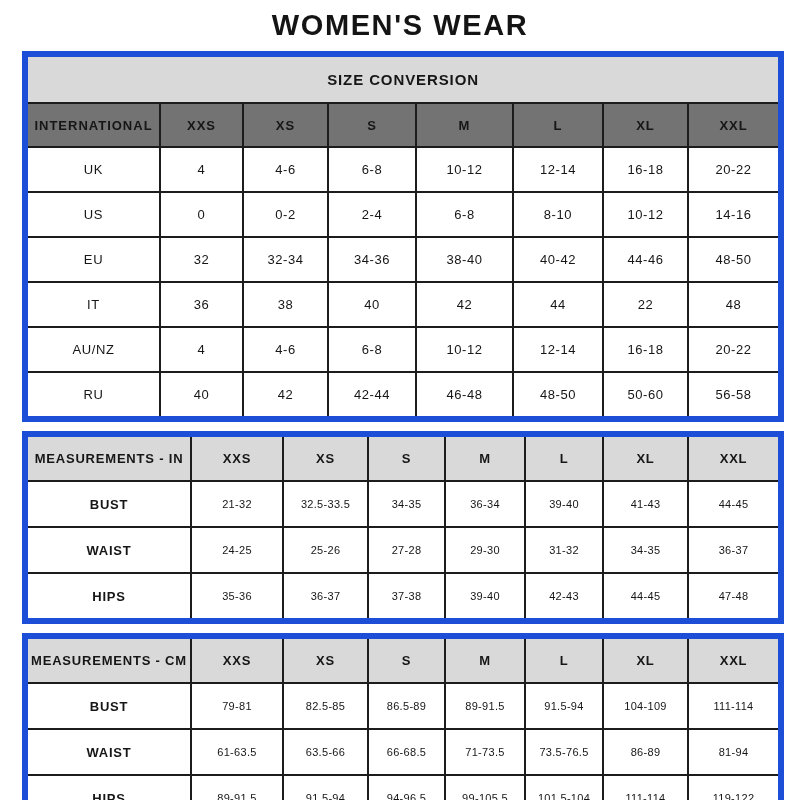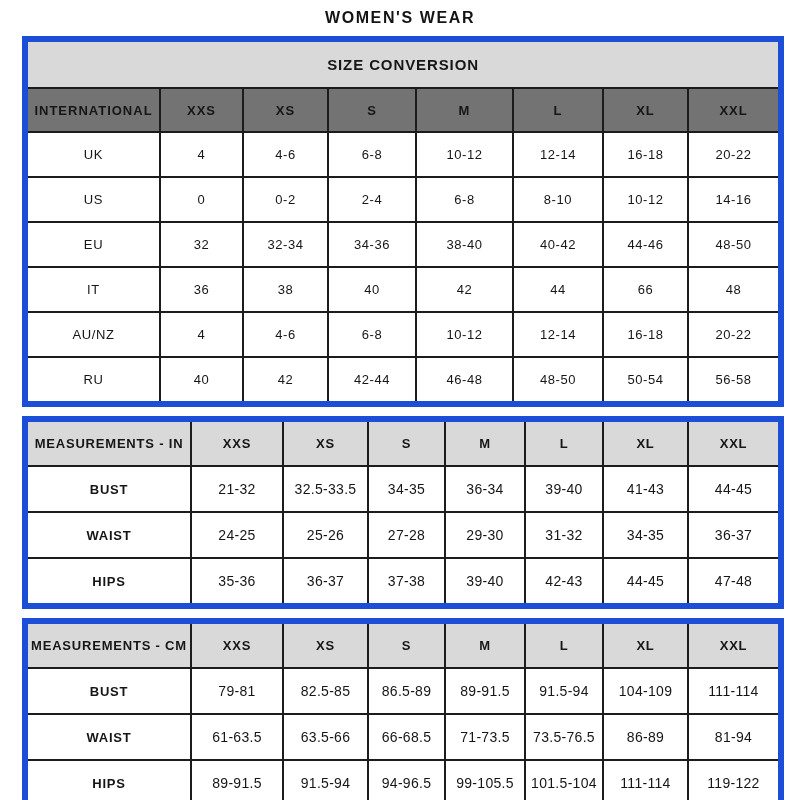--- a/index.html
+++ b/index.html
@@ -11,21 +11,21 @@
     font-family: "Liberation Sans", sans-serif;
     color: #161616;
   }
   .sheet {
     width: 756px;
     margin: 0 auto;
     padding-top: 9px;
   }
   .page-title {
     text-align: center;
-    font-size: 16px;
+    font-size: 29px;
     font-weight: 700;
     letter-spacing: 1.6px;
     margin: 0 0 9px 0;
     color: #141414;
   }
   table {
     border-collapse: collapse;
     table-layout: fixed;
     width: 756px;
     border: 6px solid #1d4ed8;
@@ -68,21 +68,21 @@
     font-weight: 700;
     letter-spacing: 0.8px;
   }
   .tbl-meas td { height: 44px; }
   .tbl-meas td.row-label {
     font-size: 13px;
     font-weight: 700;
     letter-spacing: 0.8px;
   }
   .tbl-meas td.cell {
-    font-size: 14px;
+    font-size: 11px;
     letter-spacing: 0.3px;
     font-weight: 400;
   }
   
   .tbl-size col.c0 { width: 135px; }
   .tbl-size col.c1 { width: 83px; }
   .tbl-size col.c2 { width: 85px; }
   .tbl-size col.c3 { width: 88px; }
   .tbl-size col.c4 { width: 97px; }
   .tbl-size col.c5 { width: 90px; }
@@ -161,41 +161,41 @@
           <td class="cell">44-46</td>
           <td class="cell">48-50</td>
         </tr>
         <tr>
           <td class="row-label">IT</td>
           <td class="cell">36</td>
           <td class="cell">38</td>
           <td class="cell">40</td>
           <td class="cell">42</td>
           <td class="cell">44</td>
-          <td class="cell">66</td>
+          <td class="cell">22</td>
           <td class="cell">48</td>
         </tr>
         <tr>
           <td class="row-label">AU/NZ</td>
           <td class="cell">4</td>
           <td class="cell">4-6</td>
           <td class="cell">6-8</td>
           <td class="cell">10-12</td>
           <td class="cell">12-14</td>
           <td class="cell">16-18</td>
           <td class="cell">20-22</td>
         </tr>
         <tr>
           <td class="row-label">RU</td>
           <td class="cell">40</td>
           <td class="cell">42</td>
           <td class="cell">42-44</td>
           <td class="cell">46-48</td>
           <td class="cell">48-50</td>
-          <td class="cell">50-54</td>
+          <td class="cell">50-60</td>
           <td class="cell">56-58</td>
         </tr>
       </tbody>
   </table>
 
   <table class="tbl-meas">
     <colgroup>
       <col class="c0">
         <col class="c1">
         <col class="c2">

